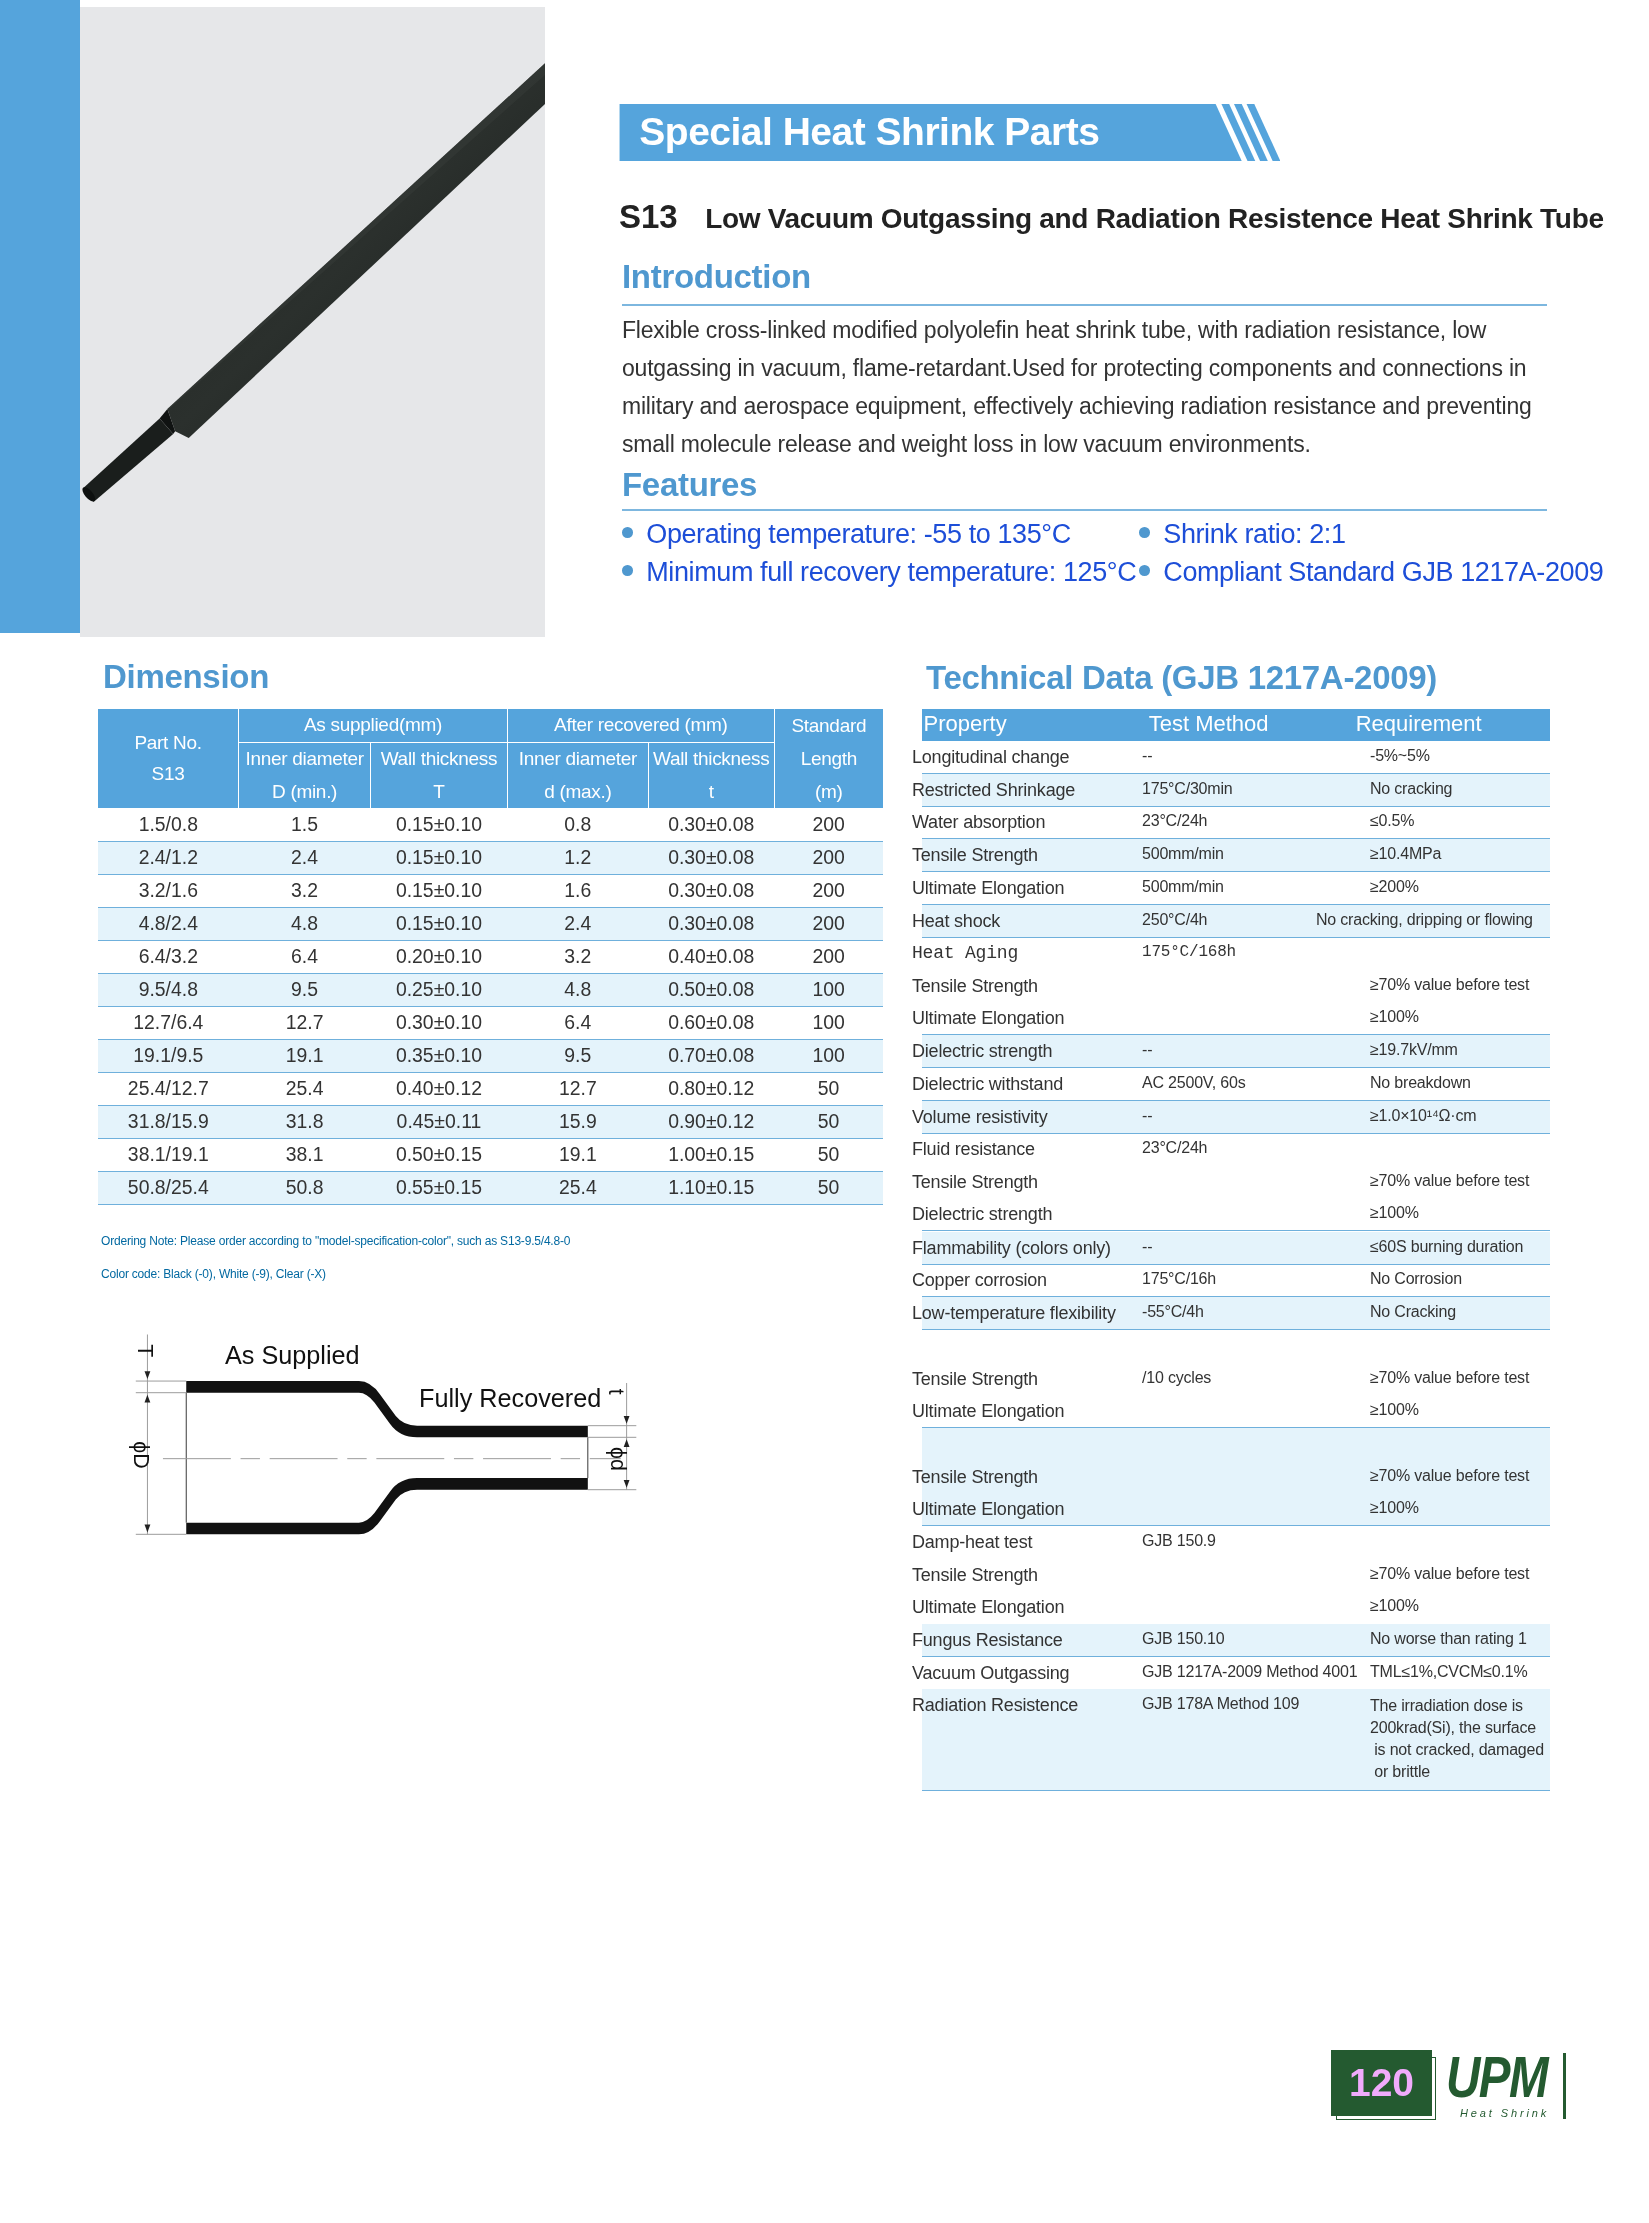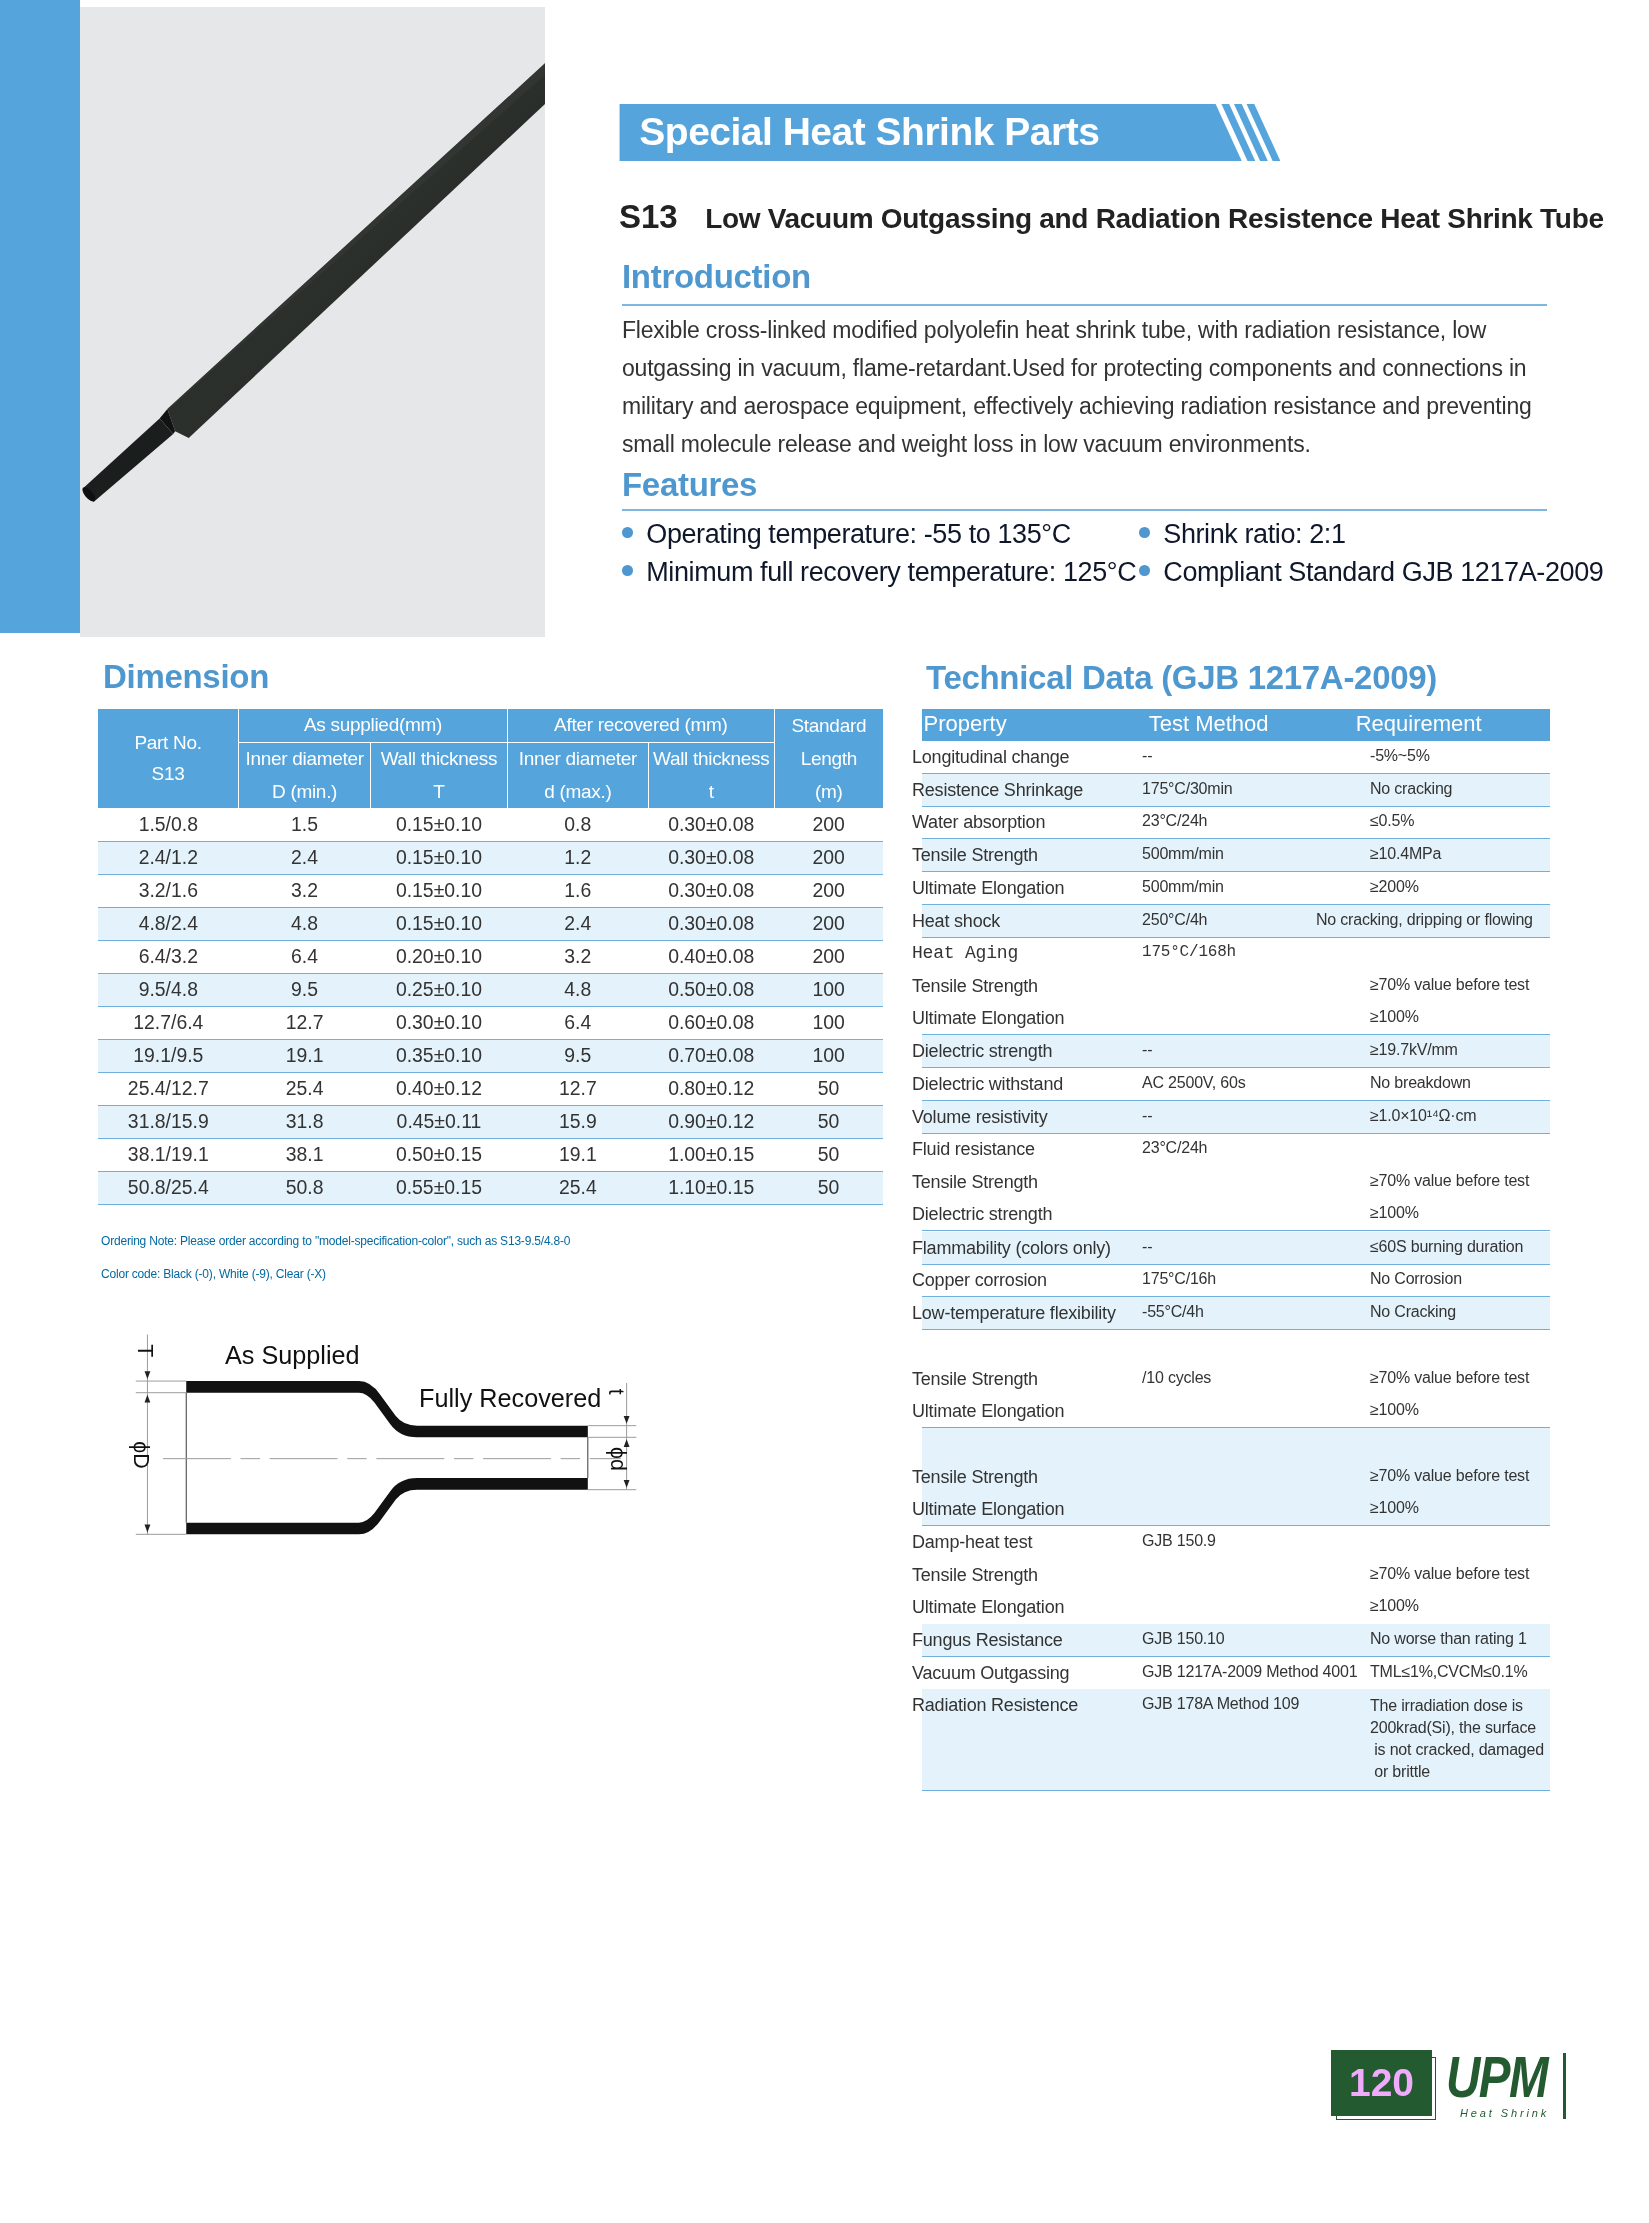--- a/index.html
+++ b/index.html
@@ -17,21 +17,21 @@
   .product-title { position: absolute; left: 619px; top: 198px; white-space: nowrap; color: #222222; }
   .product-code { font-size: 33px; font-weight: bold; margin-right: 23px; }
   .product-name { font-size: 28px; font-weight: bold; letter-spacing: -0.3px; }
 
   .section-heading { position: absolute; font-size: 33px; font-weight: bold; color: #4f98cf; white-space: nowrap; letter-spacing: -0.3px; }
   .rule { position: absolute; height: 1.9px; background: #7db7df; }
 
   .intro-text { position: absolute; left: 622px; top: 311px; width: 932px; font-size: 23px; line-height: 38px; color: #333333; letter-spacing: -0.2px; }
 
   .features { position: absolute; left: 622px; top: 516px; width: 970px; }
-  .feature { position: absolute; white-space: nowrap; font-size: 27px; color: #0f172a; letter-spacing: -0.4px; }
+  .feature { position: absolute; white-space: nowrap; font-size: 27px; color: #1d4ed8; letter-spacing: -0.4px; }
   .feature .dot { display: inline-block; width: 10.7px; height: 10.7px; border-radius: 50%; background: #4f98cf; margin-right: 13.6px; vertical-align: 4.9px; }
 
   
   .dim-table { position: absolute; left: 98px; top: 709px; width: 785px; border-collapse: collapse; font-size: 19.4px; color: #333; }
   .dim-table th { background: #55a4dc; color: #ffffff; font-weight: normal; font-size: 19px; height: 33px; padding: 0; text-align: center; white-space: nowrap; letter-spacing: -0.3px; }
   .dim-table th.bl { border-left: 1.5px solid #ffffff; }
   .dim-table th.bb { border-bottom: 1.5px solid #ffffff; }
   .dim-table td { height: 33px; text-align: center; border-bottom: 1.5px solid #6fb0dc; padding: 0; white-space: nowrap; }
   .dim-table tr.alt td { background: #e4f3fb; }
 
@@ -295,21 +295,21 @@
   </div>
 <div class="tech-group" style="top: 32px; height: 33px;">
       <div class="tech-row" style="top: 0px;">
         <span class="c1">Longitudinal change</span>
         <span class="c2">--</span>
         <span class="c3">-5%~5%</span>
       </div>
     </div>
     <div class="tech-group alt" style="top: 65px; height: 33px;">
       <div class="tech-row" style="top: 0px;">
-        <span class="c1">Resistence Shrinkage</span>
+        <span class="c1">Restricted Shrinkage</span>
         <span class="c2">175°C/30min</span>
         <span class="c3">No cracking</span>
       </div>
     </div>
     <div class="tech-group" style="top: 97px; height: 33px;">
       <div class="tech-row" style="top: 0px;">
         <span class="c1">Water absorption</span>
         <span class="c2">23°C/24h</span>
         <span class="c3">≤0.5%</span>
       </div>

